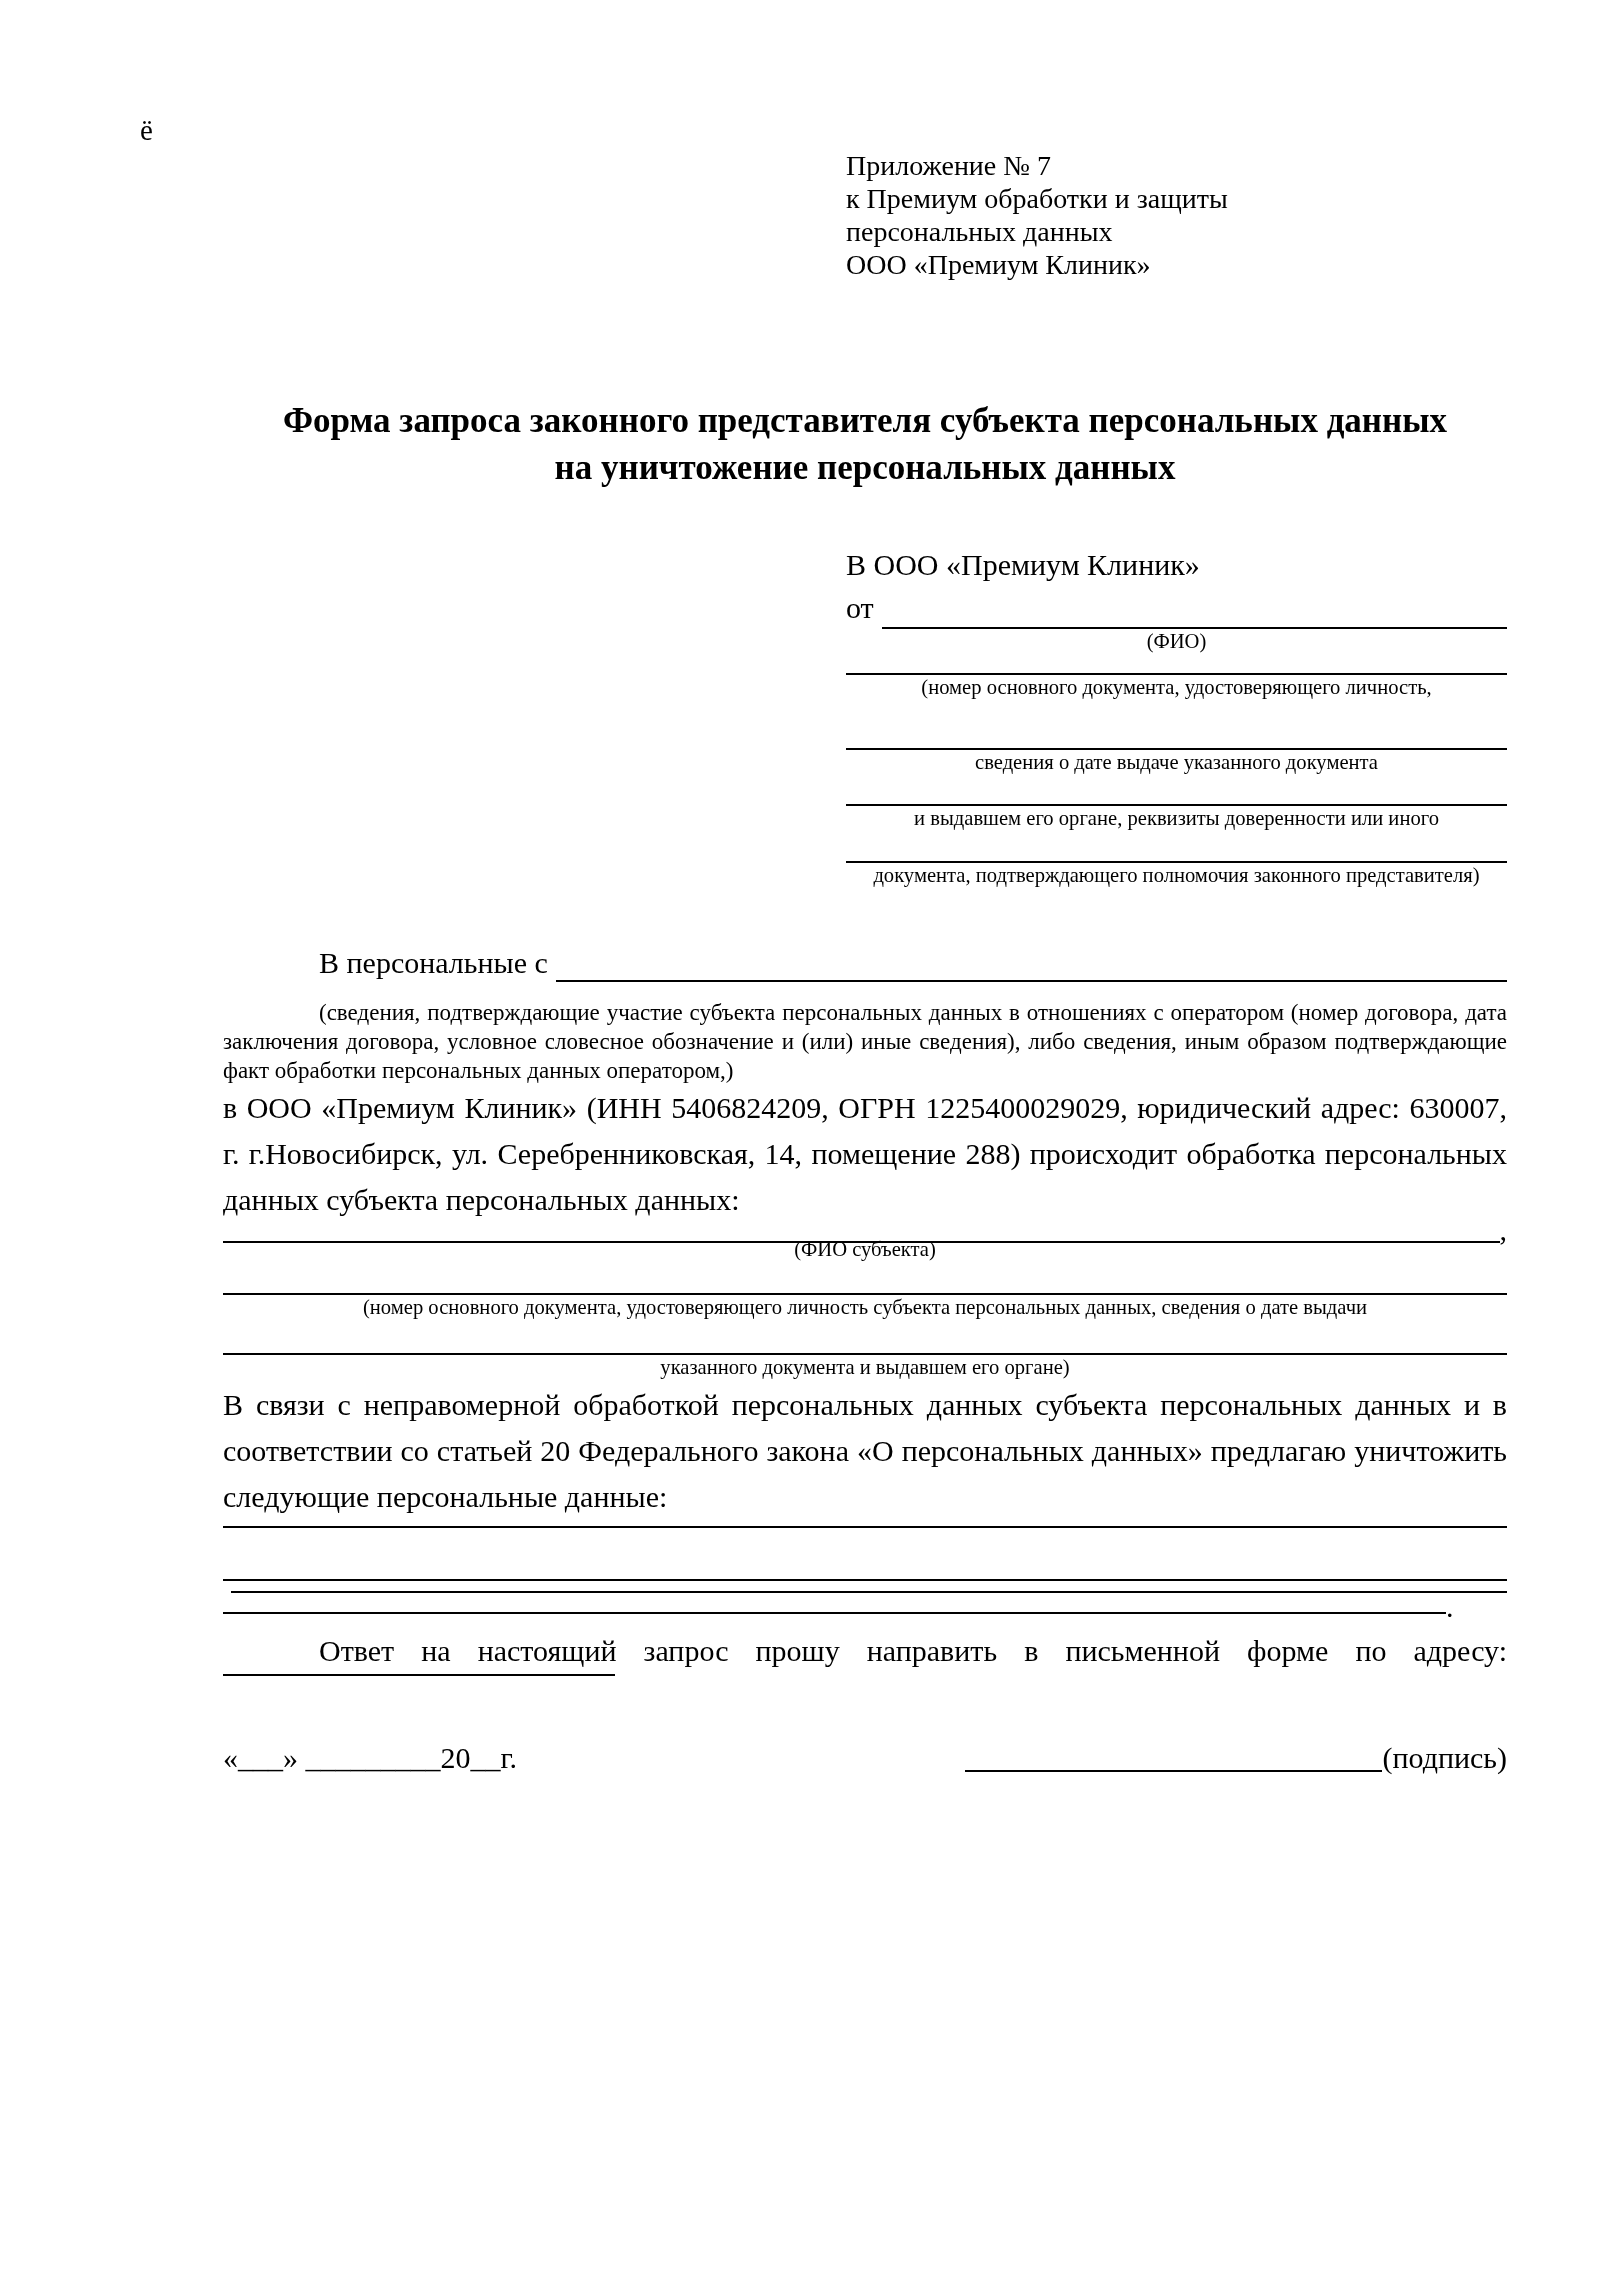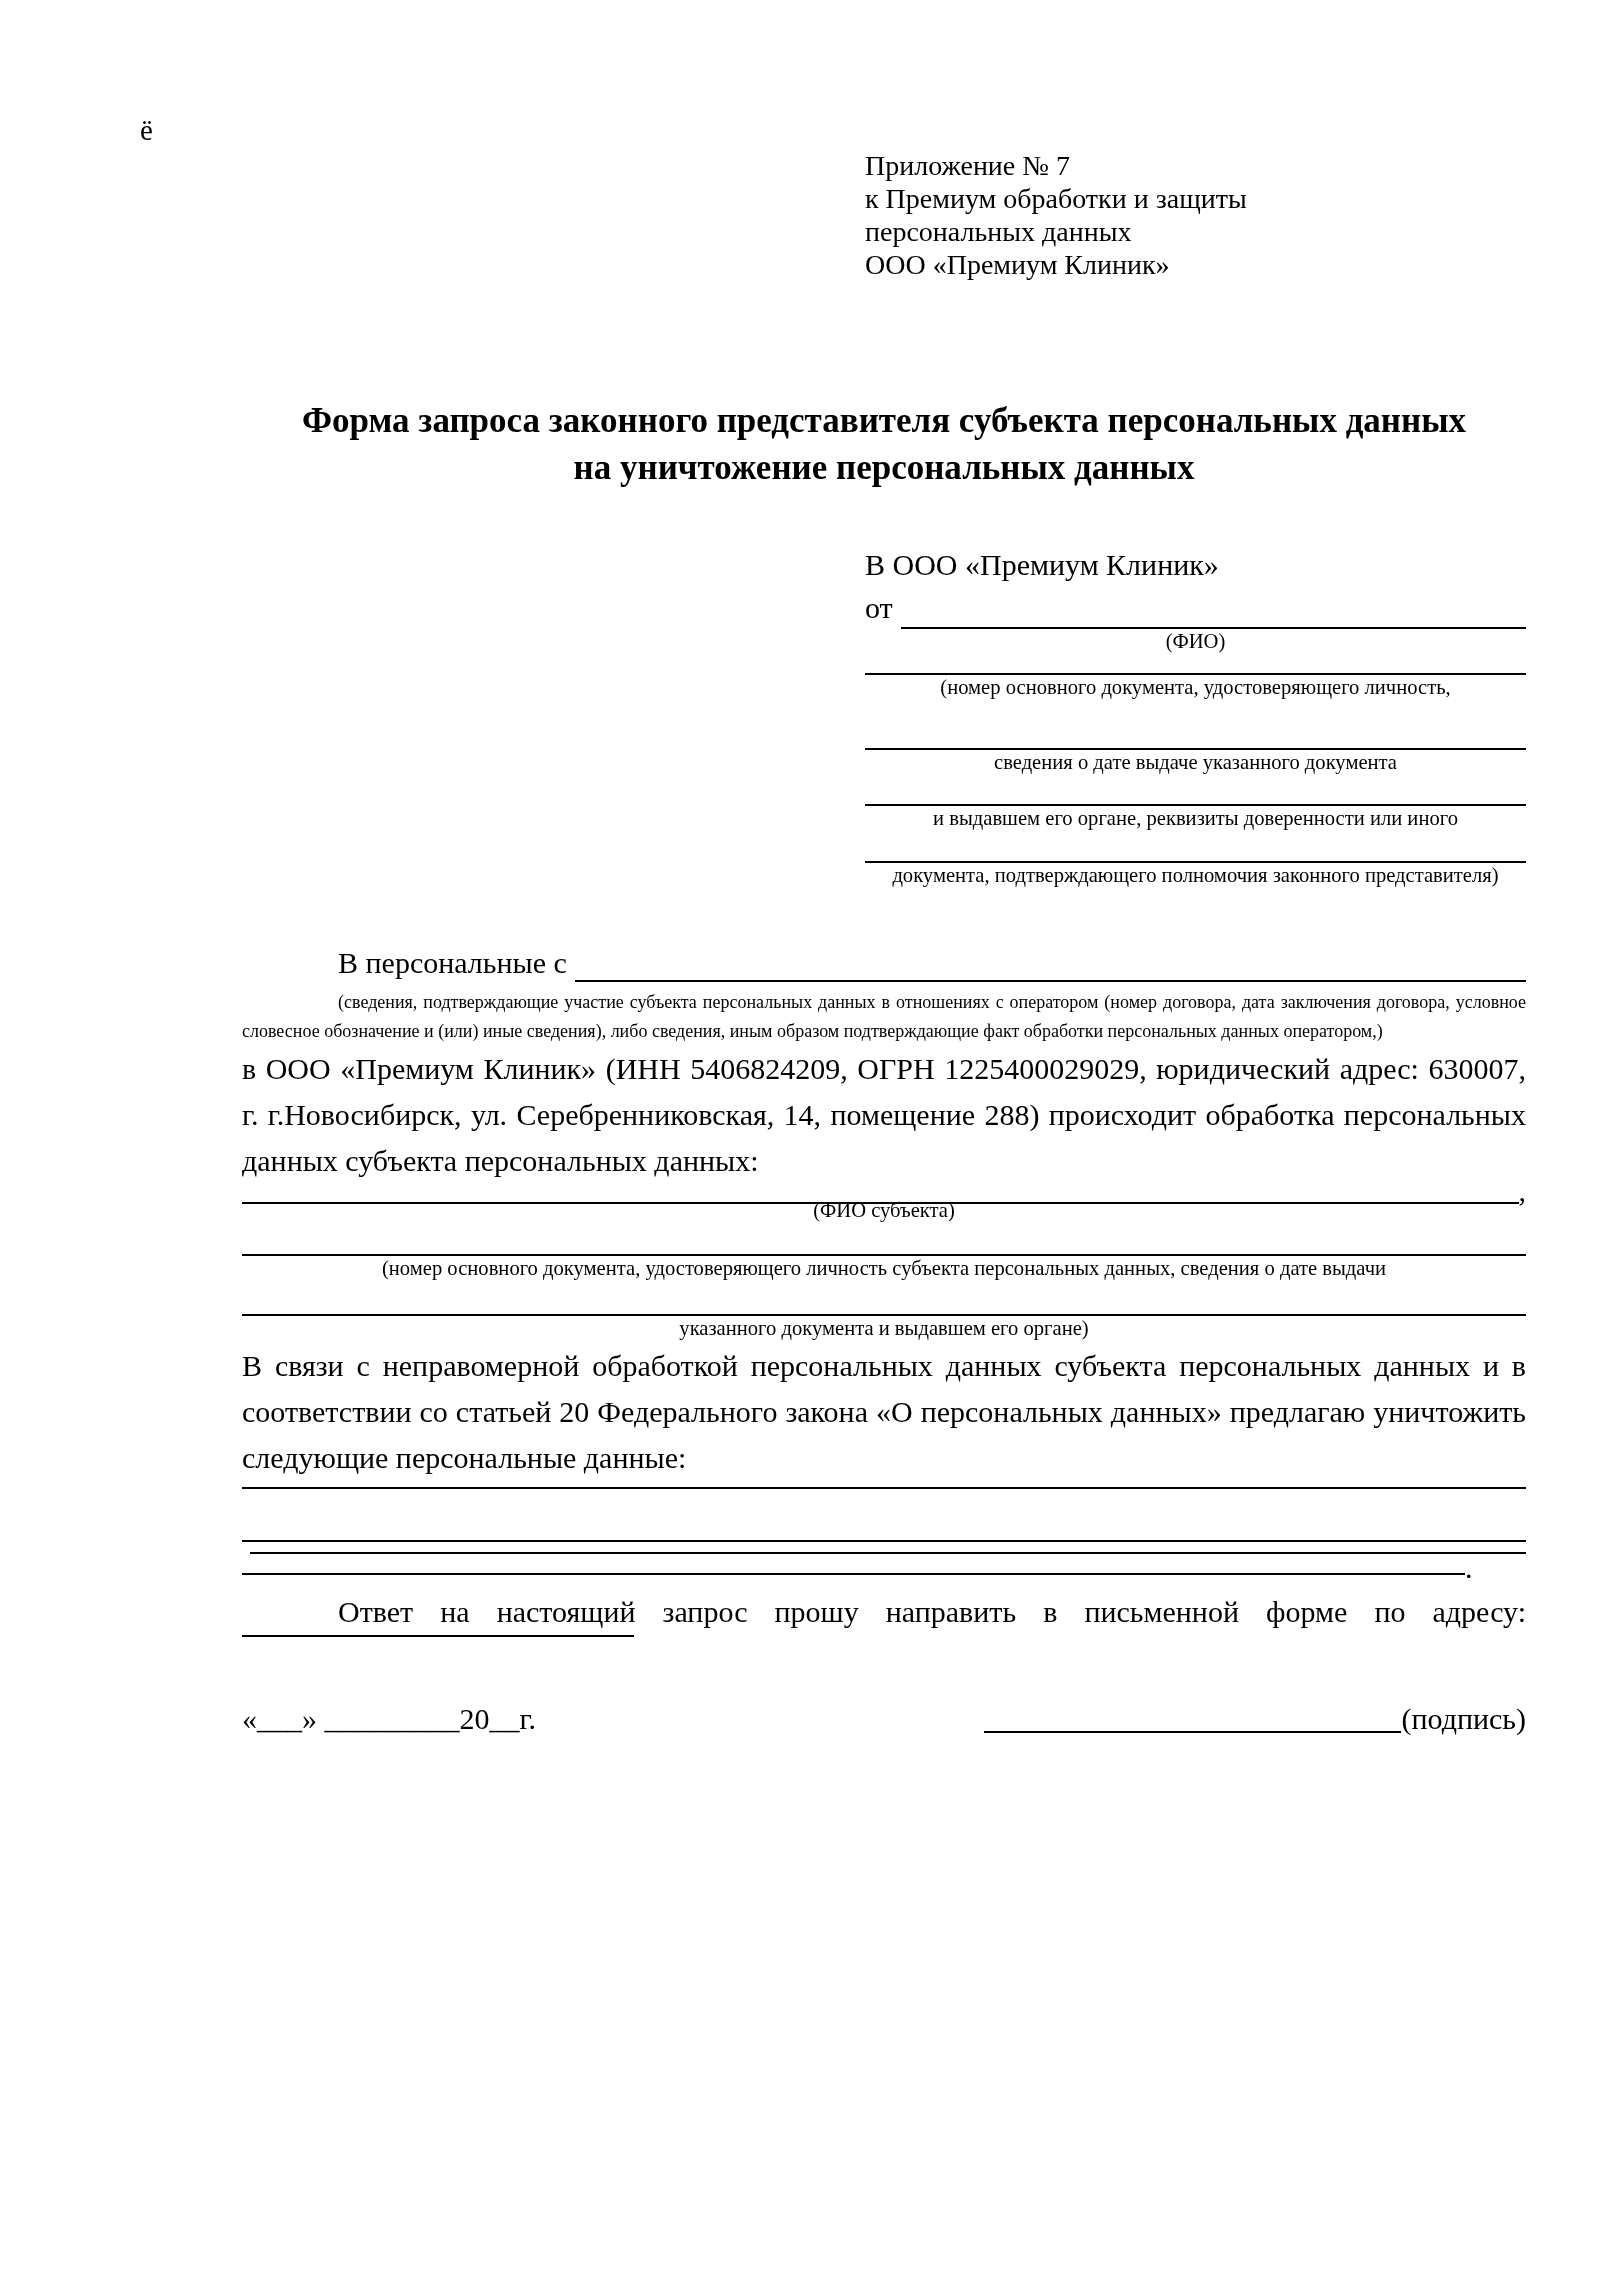--- a/index.html
+++ b/index.html
@@ -5,42 +5,42 @@
   html,body{margin:0;padding:0;background:#888;}
   .page{
     position:relative;
     width:1621px;height:2293px;
     background:#ffffff;
     font-family:"Liberation Serif","DejaVu Serif",serif;
     color:#000;
     overflow:hidden;
   }
   .stray{position:absolute;left:140px;top:114px;font-size:29px;}
-  .content{position:absolute;left:242px;top:0;width:1284px;font-size:30px;line-height:46px;}
+  .content{position:absolute;left:223px;top:0;width:1284px;font-size:30px;line-height:46px;}
 
   .appendix{padding-top:149px;margin-left:623px;font-size:28px;line-height:33px;}
 
   .title{margin:116px 0 0 0;font-size:35px;line-height:47px;font-weight:bold;text-align:center;}
 
   .addr{margin-left:623px;width:661px;}
   .addr-to{margin-top:52px;line-height:43px;}
   .row{display:flex;}
   .from-row{line-height:43px;}
   .uline{border-bottom:2.9px solid #000;}
   .grow{flex:1;margin-left:7.8px;}
   .cap{font-size:20.6px;line-height:25.5px;text-align:center;}
   .fline{border-bottom:2.9px solid #000;}
   .f1{height:18.6px;}
   .f2{height:47px;}
   .f3{height:29px;}
 
   .according{margin-top:55px;line-height:39px;}
   .ind{padding-left:96px;white-space:nowrap;}
 
-  .small-print{margin-top:6px;font-size:18px;line-height:29px;text-align:justify;text-indent:96px;}
+  .small-print{margin-top:16px;font-size:23px;line-height:29px;text-align:justify;text-indent:96px;}
 
   .para{text-align:justify;}
   .comma-row{line-height:13.7px;height:13.7px;}
   .comma-row .uline{margin-bottom:-5.9px;}
   .big-cap{font-size:20.6px;line-height:25.5px;text-align:center;}
 
   .g1{height:31px;}
   .g2{height:32px;}
   .demand{margin-top:2px;}
   .g3{height:5.9px;}

